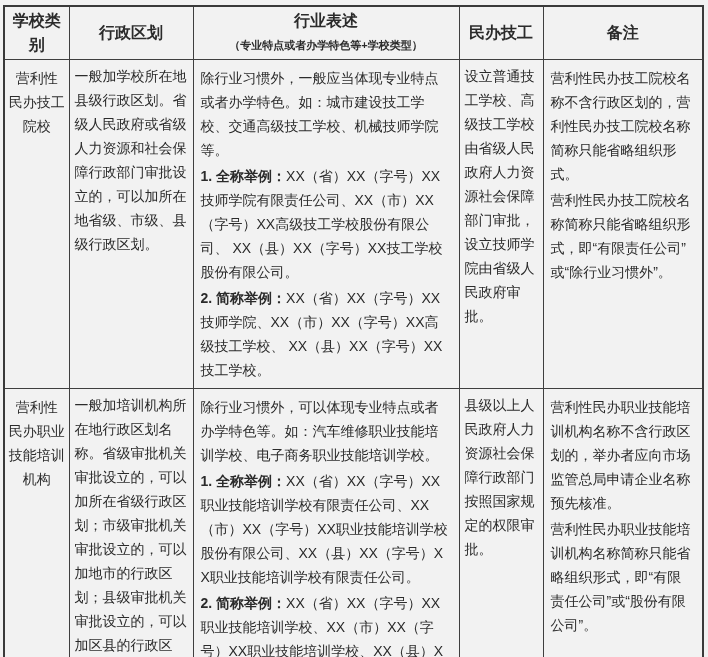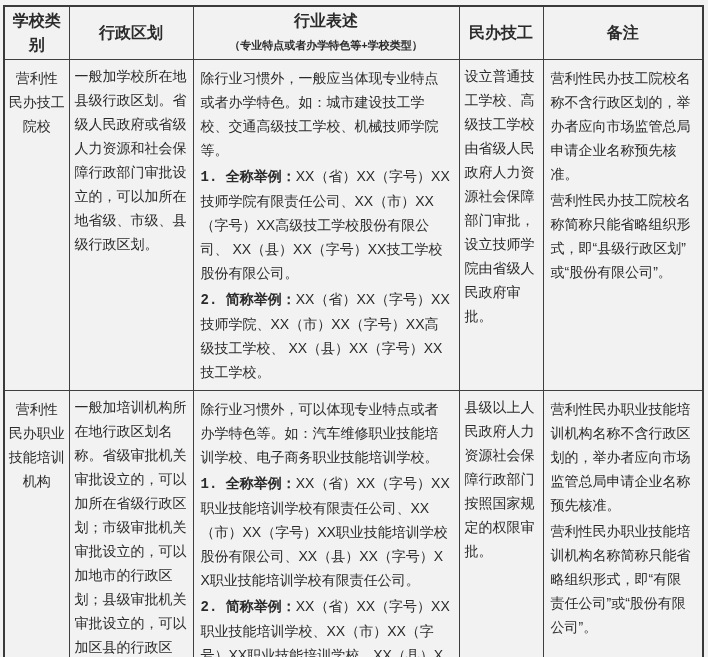--- a/index.html
+++ b/index.html
@@ -48,21 +48,21 @@
   tr.header-row { height: 50px; margin-top: 40px; }
   tr.row-1 { height: 260px; }
   tr.row-2 { height: 338px; }
   td.cat-cell {
     text-align: center;
     padding: 6px 1px;
     white-space: pre-line;
     font-size: 14px;
   }
   td .para { margin: 2px; }
-  td b { font-weight: bold; font-family: Liberation Mono, monospace; }
+  td b { font-weight: bold; }
   col.c1 { width: 65px; }
   col.c2 { width: 124px; }
   col.c3 { width: 266px; }
   col.c4 { width: 84px; }
   col.c5 { width: 160px; }
 </style>
 </head>
 <body>
 
 <table class="doc-table">
@@ -91,22 +91,22 @@
 民办技工
 院校</td>
       <td>一般加学校所在地县级行政区划。省级人民政府或省级人力资源和社会保障行政部门审批设立的，可以加所在地省级、市级、县级行政区划。</td>
       <td>
         <div class="para">除行业习惯外，一般应当体现专业特点或者办学特色。如：城市建设技工学校、交通高级技工学校、机械技师学院等。</div>
         <div class="para"><b>1. 全称举例：</b><span>XX（省）XX（字号）XX技师学院有限责任公司、XX（市）XX（字号）XX高级技工学校股份有限公司、 XX（县）XX（字号）XX技工学校股份有限公司。</span></div>
         <div class="para"><b>2. 简称举例：</b><span>XX（省）XX（字号）XX技师学院、XX（市）XX（字号）XX高级技工学校、 XX（县）XX（字号）XX技工学校。</span></div>
       </td>
       <td>设立普通技工学校、高级技工学校由省级人民政府人力资源社会保障部门审批，设立技师学院由省级人民政府审批。</td>
       <td>
-        <div class="para">营利性民办技工院校名称不含行政区划的，举办者应向市场监管总局申请企业名称预先核准。</div>
-        <div class="para">营利性民办技工院校名称简称只能省略组织形式，即“县级行政区划”或“股份有限公司”。</div>
+        <div class="para">营利性民办技工院校名称不含行政区划的，营利性民办技工院校名称简称只能省略组织形式。</div>
+        <div class="para">营利性民办技工院校名称简称只能省略组织形式，即“有限责任公司”或“除行业习惯外”。</div>
       </td>
     </tr>
     <tr class="row-2">
       <td class="cat-cell">营利性
 民办职业
 技能培训
 机构</td>
       <td>一般加培训机构所在地行政区划名称。省级审批机关审批设立的，可以加所在省级行政区划；市级审批机关审批设立的，可以加地市的行政区划；县级审批机关审批设立的，可以加区县的行政区划；设在乡镇的，可以在区县后加乡镇行政区划。</td>
       <td>
         <div class="para">除行业习惯外，可以体现专业特点或者办学特色等。如：汽车维修职业技能培训学校、电子商务职业技能培训学校。</div>

